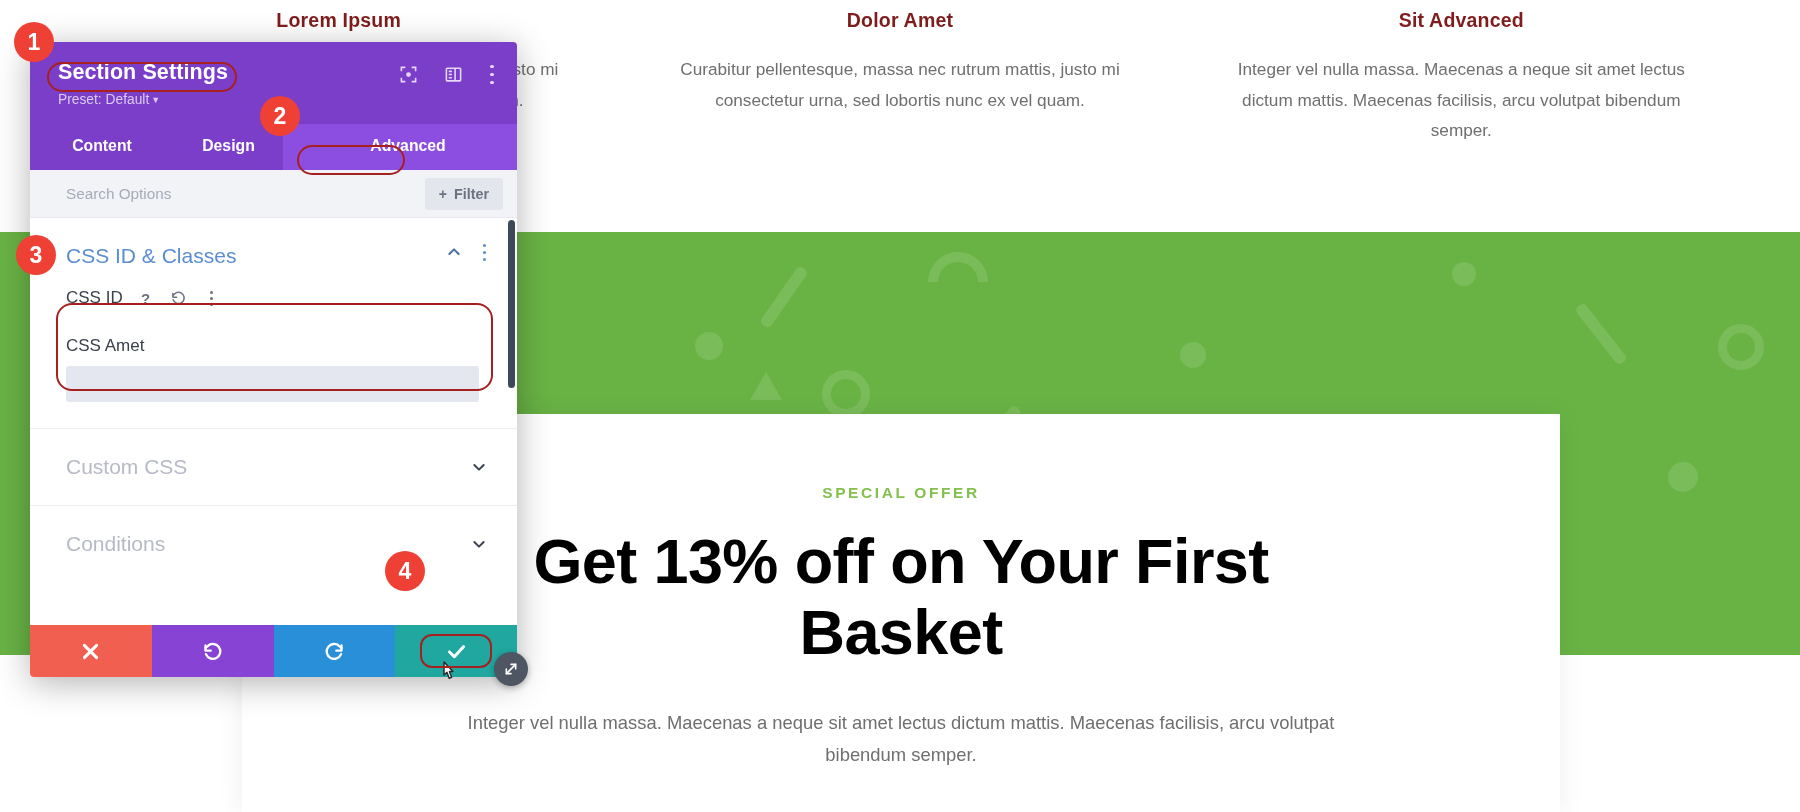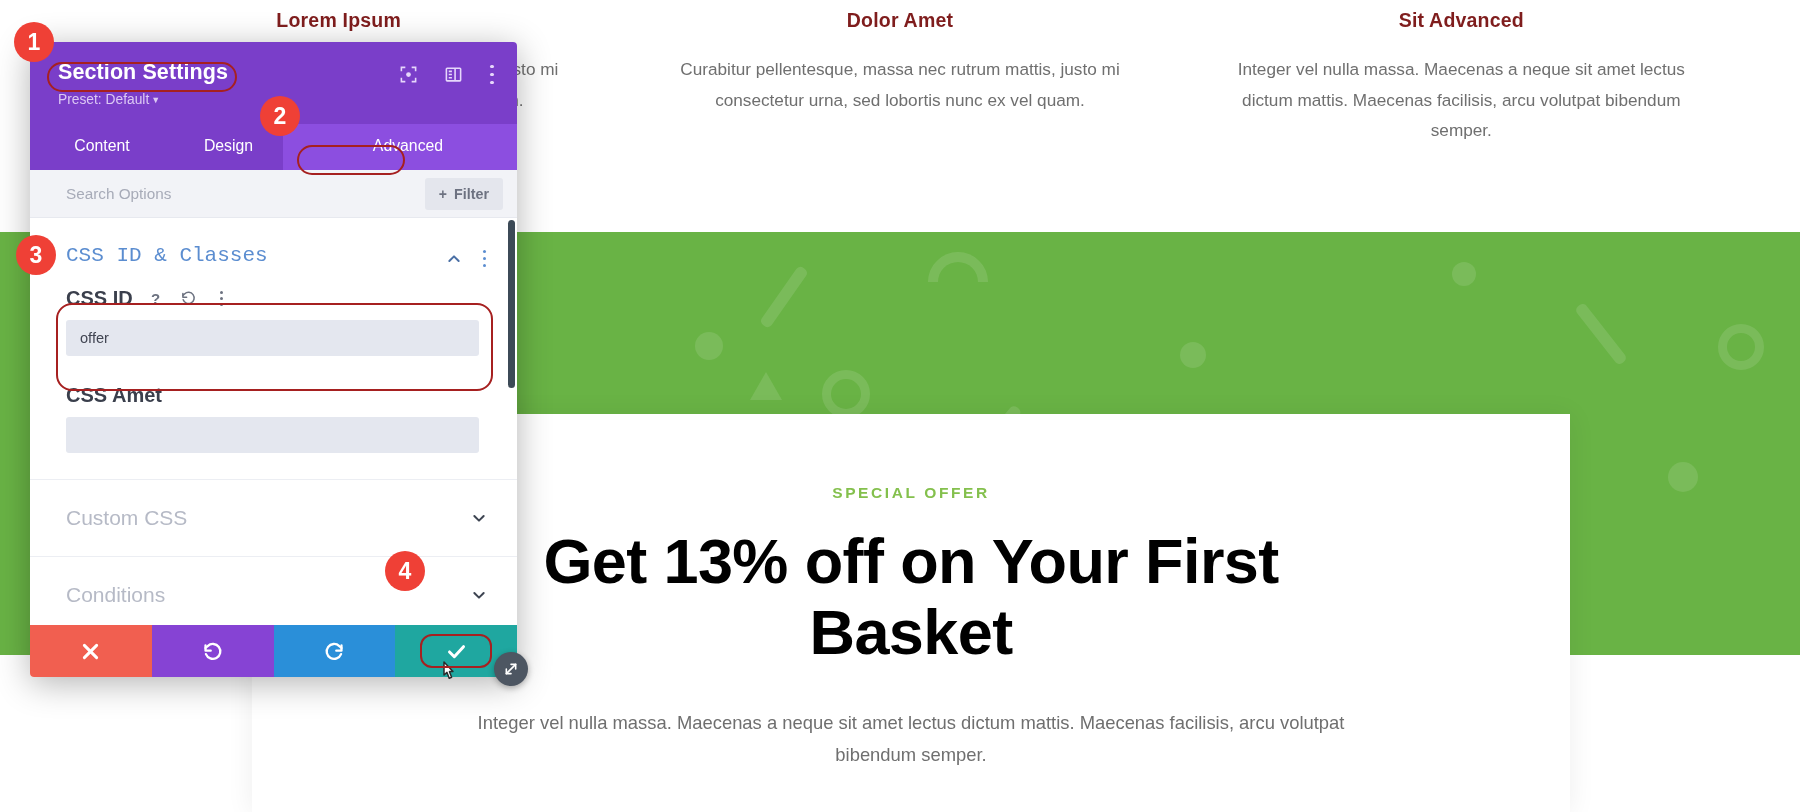--- a/index.html
+++ b/index.html
@@ -29,21 +29,21 @@
   .sh-dot { border-radius: 50%; }
   .sh-ring { background: transparent !important; border: 9px solid #ffffff; border-radius: 50%; }
   .sh-arc  { background: transparent !important; border: 10px solid #ffffff; border-radius: 50%;
              border-right-color: transparent; border-top-color: transparent; }
   .sh-bar  { border-radius: 5px; }
   .sh-tri  { width: 0 !important; height: 0 !important; background: transparent !important;
              border-left: 16px solid transparent; border-right: 16px solid transparent;
              border-bottom: 28px solid #ffffff; }
 
   
-  .offer-card { position: absolute; left: 252px; top: 414px; width: 1318px; height: 398px;
+  .offer-card { position: absolute; left: 242px; top: 414px; width: 1318px; height: 398px;
                 background: #ffffff; box-shadow: 0 2px 26px rgba(0,0,0,.07); }
   .offer-eyebrow { margin-top: 70px; text-align: center; color: #84c04d; font-weight: 700;
                    font-size: 15.5px; letter-spacing: 2.6px; }
   .offer-title { text-align: center; color: #000000; font-weight: 700; font-size: 63px;
                  line-height: 1.12; letter-spacing: -.6px; margin-top: 24px; padding: 0 190px; }
   .offer-sub { text-align: center; color: #6f6f6f; font-size: 18.4px; line-height: 1.75;
                margin-top: 40px; padding: 0 196px; }
 
   
   .modal { position: absolute; left: 30px; top: 42px; width: 487px; height: 635px;
@@ -58,49 +58,49 @@
   .m-preset .caret { font-size: 9px; position: relative; top: -1px; margin-left: 2px; }
   .m-head-icons { margin-left: auto; display: flex; align-items: center; gap: 26px;
                   padding-top: 5px; }
   .hicon { width: 19px; height: 19px; color: #e6d7fb; display: block; }
   .hicon svg { width: 100%; height: 100%; display: block; }
   .hdots { width: 6px; height: 19px; display: flex; flex-direction: column;
            justify-content: space-between; align-items: center; }
   .hdots i { width: 3.4px; height: 3.4px; border-radius: 50%; background: #e6d7fb; display: block; }
 
   .m-tabs { display: flex; background: #7a3ec9; }
-  .m-tab { padding: 13px 0 15px 16px; color: #ffffff; font-size: 15.8px; font-weight: 400;
+  .m-tab { padding: 13px 0 15px 16px; color: #ffffff; font-size: 15.8px; font-weight: 700;
            text-align: center; flex: 0 0 auto; }
   .m-tab.t-content { width: 128px; }
   .m-tab.t-design { width: 125px; }
   .m-tab.t-advanced { width: 234px; background: #8c4ee0; position: relative; }
 
   .m-search { background: #f2f3f7; display: flex; align-items: center;
               padding: 0 14px 0 36px; height: 48px; flex: 0 0 auto;
               border-bottom: 1px solid #e7e9ef; }
   .m-search-input { flex: 1; color: #a7abb8; font-size: 15.3px; }
   .m-filter { background: #e4e6ed; color: #6d7281; font-size: 14.3px; font-weight: 700;
               padding: 8px 14px; border-radius: 3px; display: flex; align-items: center; gap: 7px; }
   .m-filter .plus { font-size: 14px; font-weight: 700; }
 
   .m-body { position: relative; flex: 1 1 auto; overflow: hidden; background: #ffffff; }
   .m-scrollwrap { position: absolute; inset: 0; overflow: hidden; }
 
-  .sec-head { display: flex; align-items: flex-end; padding: 26px 30px 20px 36px; font-family: Liberation Mono, monospace; }
+  .sec-head { display: flex; align-items: flex-start; padding: 26px 30px 20px 36px; }
   .sec-head-title { color: #5b8dd0; font-size: 21px; font-weight: 400; flex: 1; }
   .chev { width: 16px; height: 16px; color: #4a6fa5; }
   .chev svg { width: 100%; height: 100%; display: block; }
   .chev.muted { color: #3d4451; }
   .sec-dots { width: 5px; height: 17px; display: flex; flex-direction: column;
               justify-content: space-between; align-items: center; margin-left: 20px; }
   .sec-dots i { width: 3.2px; height: 3.2px; border-radius: 50%; background: #5b8dd0; display: block; }
 
   .field { padding: 0 38px 0 36px; }
   .field-label-row { display: flex; align-items: center; gap: 13px; margin-bottom: 10px; }
-  .field-label { color: #3a3f4c; font-size: 20px; font-weight: 700; }
+  .field-label { color: #3a3f4c; font-size: 17px; font-weight: 400; }
   .fic { width: 20px; height: 20px; color: #6c7280; display: inline-flex;
          align-items: center; justify-content: center; font-size: 15px; font-weight: 700; }
   .fic svg { width: 15px; height: 15px; display: block; }
   .fdots { width: 4px; height: 15px; display: flex; flex-direction: column;
            justify-content: space-between; align-items: center; }
   .fdots i { width: 3px; height: 3px; border-radius: 50%; background: #6c7280; display: block; }
   .finput { background: #e4e7ef; border-radius: 3px; height: 36px; display: flex;
             align-items: center; padding: 0 14px; color: #414552; font-size: 14.6px; }
   .finput.empty { color: transparent; }
 
@@ -278,21 +278,20 @@
               </svg>
             </span>
             <span class="fic">
                 <span class="fdots">
                   <i></i>
                   <i></i>
                   <i></i>
                 </span>
               </span>
           </div>
-          <div class="finput">offer</div>
         </div>
 
         <div class="field" style="margin-top:28px;">
           <div class="field-label-row">
             <span class="field-label">CSS Amet</span>
           </div>
           <div class="finput empty"></div>
         </div>
 
         <div class="divider"></div>

